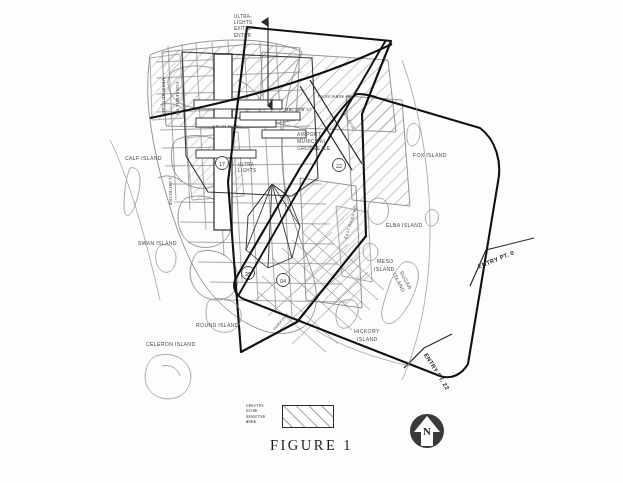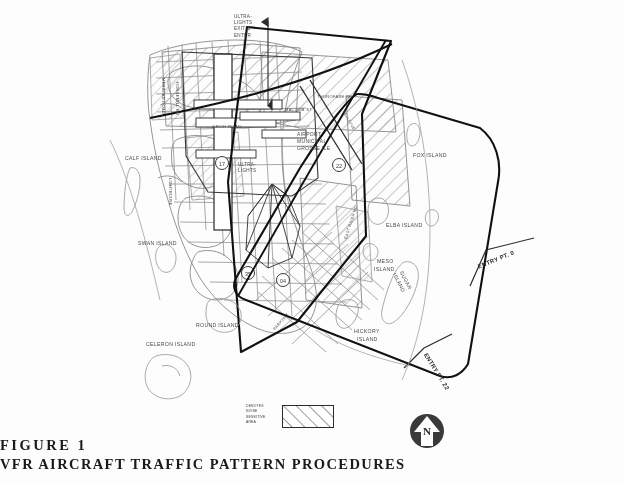--- a/index.html
+++ b/index.html
@@ -22,22 +22,23 @@
     position: absolute;
     left: 0;
     top: 0;
     width: 623px;
     height: 483px;
   }
   .caption-block {
     position: absolute;
     left: 0;
     width: 623px;
+    text-align: center;
     font-family: "Liberation Serif", serif;
-    font-weight: bold;
+    font-weight: normal;
     color: #1a1a1a;
   }
   #figure-label {
     top: 437px;
     font-size: 14.5px;
     letter-spacing: 2.5px;
   }
   #figure-title {
     top: 456px;
     font-size: 14.5px;
@@ -350,15 +351,14 @@
 
   <div class="compass">
     <svg width="36" height="36" viewBox="0 0 36 36">
       <circle cx="18" cy="18" r="17" fill="#3a3a3a"></circle>
       <path d="M18,3 L31,19 L24,19 L24,33 L12,33 L12,19 L5,19 Z" fill="#ffffff"></path>
       <text x="18" y="22" text-anchor="middle" font-size="11" font-weight="bold" fill="#2b2b2b" font-family="'Liberation Serif',serif">N</text>
     </svg>
   </div>
 
   <div class="caption-block" id="figure-label">FIGURE     1</div>
-  <div class="caption-block" id="figure-title">VFR AIRCRAFT TRAFFIC PATTERN PROCEDURES</div>
 
 </div>
 
 </body></html>

